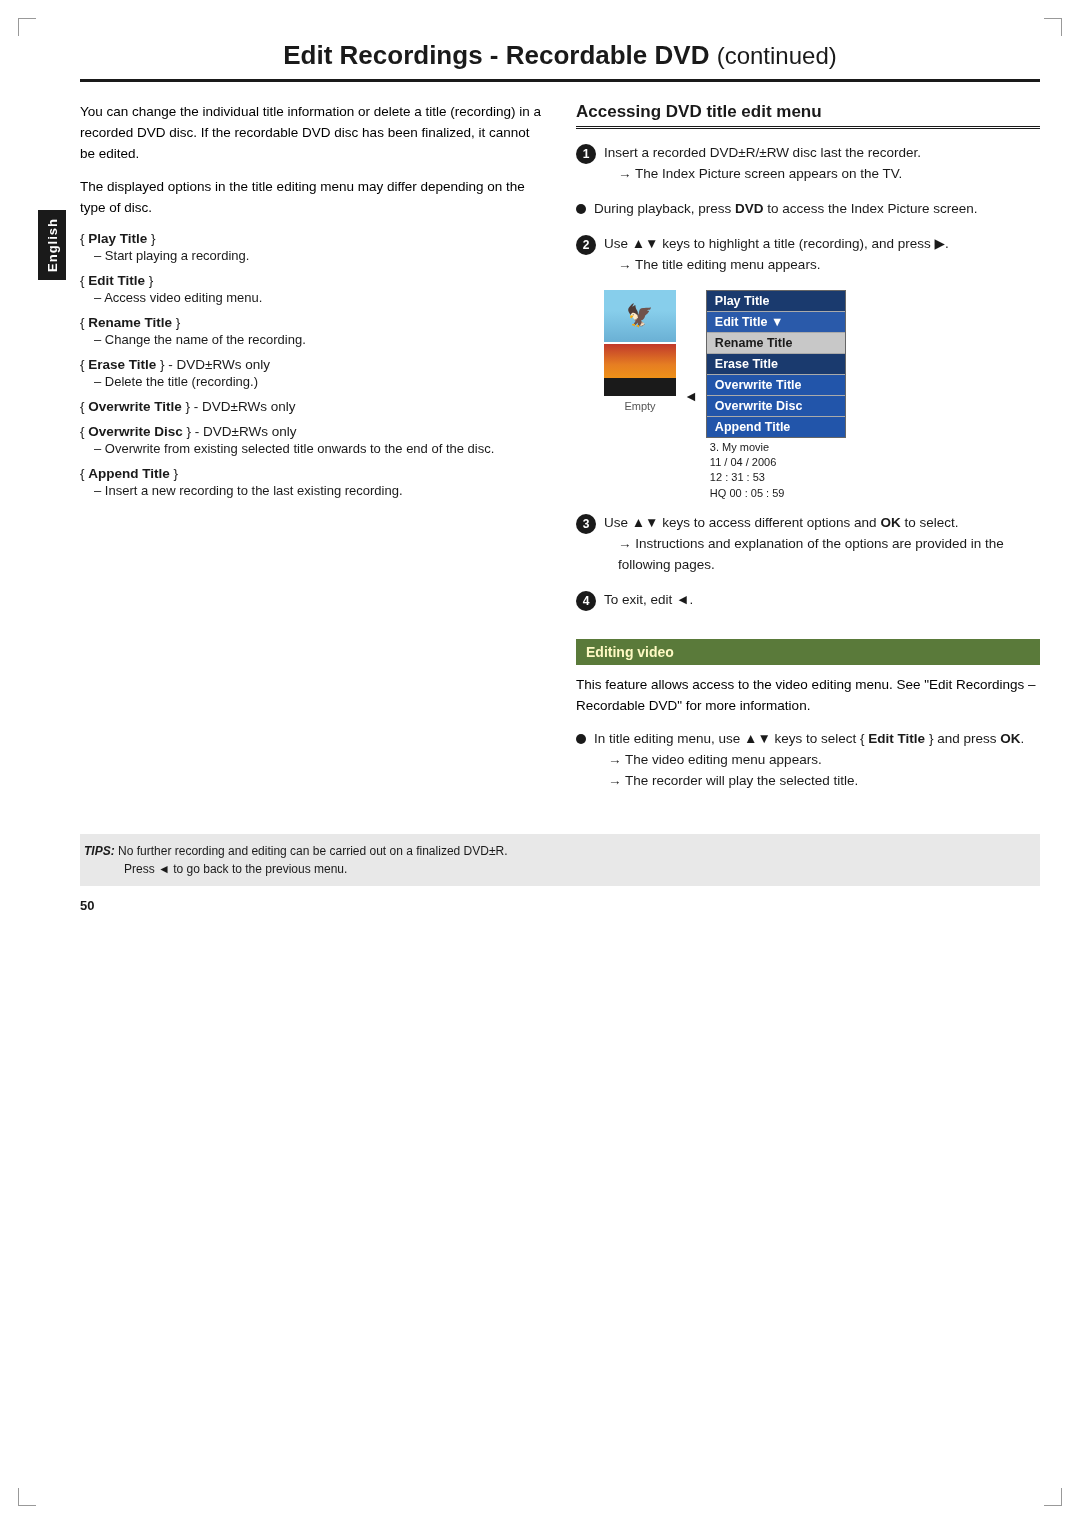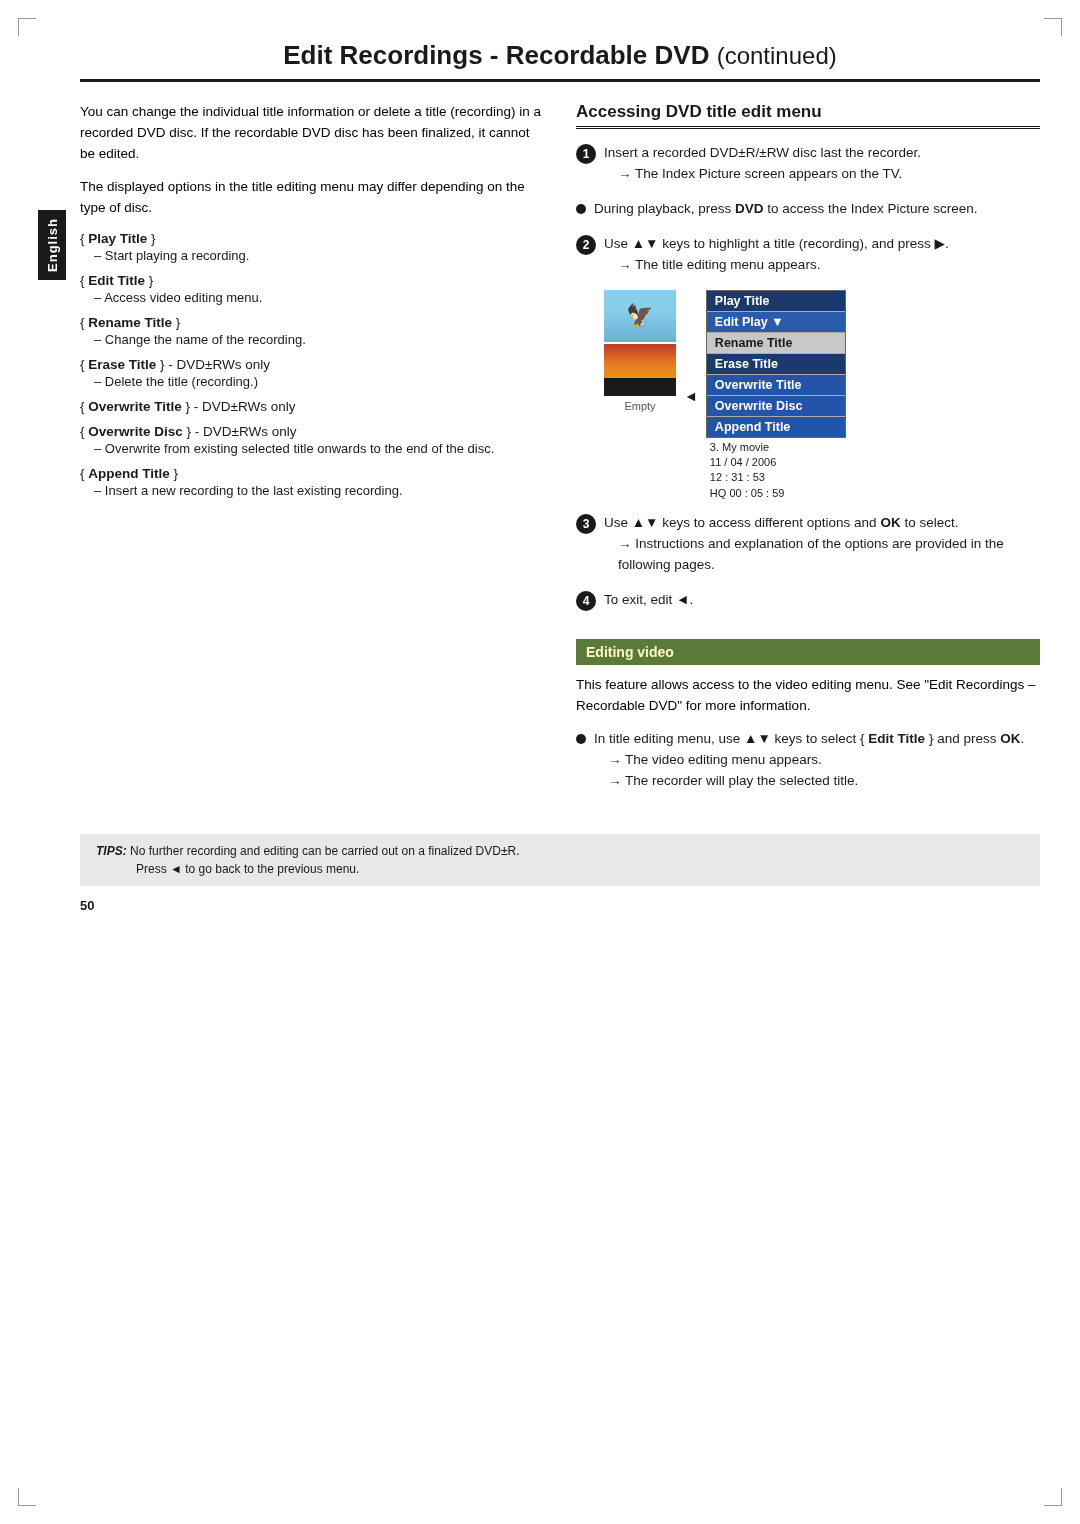--- a/index.html
+++ b/index.html
@@ -257,21 +257,21 @@
       color: #fef9c3;
       font-size: 14px;
       font-weight: bold;
       padding: 5px 10px;
       margin-bottom: 10px;
     }
 
     
     .tips-box {
       background: #e8e8e8;
-      padding: 8px 16px;
+      padding: 8px 4px;
       margin: 28px 0 12px 0;
       font-size: 12px;
       line-height: 1.5;
     }
     .tips-label {
       font-weight: bold;
       font-style: italic;
     }
 
     
@@ -392,21 +392,21 @@
         <div class="dvd-menu-container">
           <div class="dvd-thumbnails">
             <div class="dvd-thumb dvd-thumb-bird"></div>
             <div class="dvd-thumb dvd-thumb-sunset"></div>
             <div style="font-size:11px; color:#555; text-align:center; margin-top:2px;">Empty</div>
           </div>
           <div class="dvd-menu-arrow">◄</div>
           <div style="display:flex; flex-direction:column;">
             <div class="dvd-menu-list">
               <div class="dvd-menu-item highlighted">Play Title</div>
-              <div class="dvd-menu-item selected-blue">Edit Play ▼</div>
+              <div class="dvd-menu-item selected-blue">Edit Title ▼</div>
               <div class="dvd-menu-item" style="background:#c8c8c8;">Rename Title</div>
               <div class="dvd-menu-item dark-blue">Erase Title</div>
               <div class="dvd-menu-item" style="background:#2255aa; color:#fff;">Overwrite Title</div>
               <div class="dvd-menu-item" style="background:#2255aa; color:#fff;">Overwrite Disc</div>
               <div class="dvd-menu-item" style="background:#2255aa; color:#fff;">Append Title</div>
             </div>
             <div class="dvd-info">
               <div>3. My movie</div>
               <div>11 / 04 / 2006</div>
               <div>12 : 31 : 53</div>

